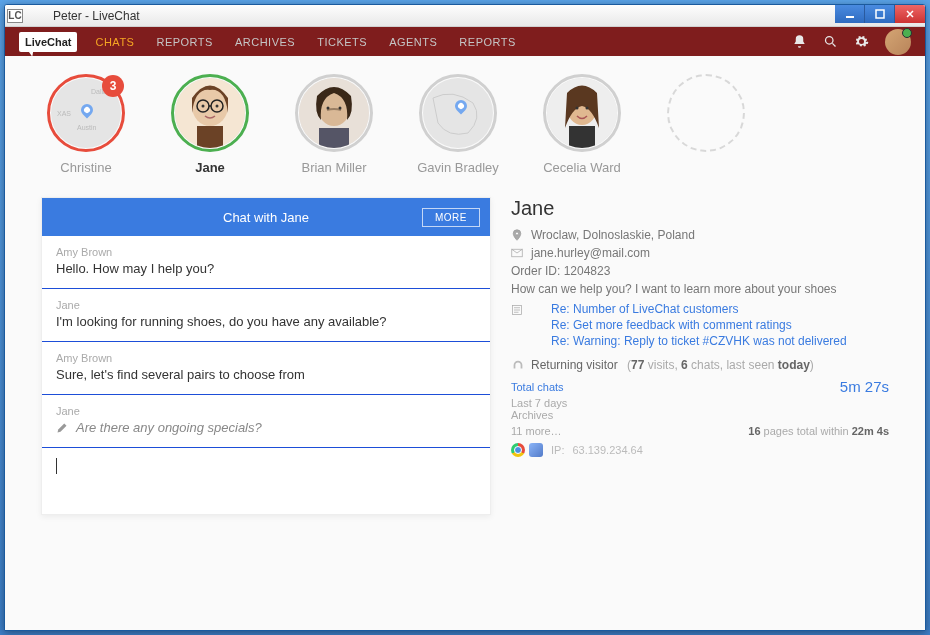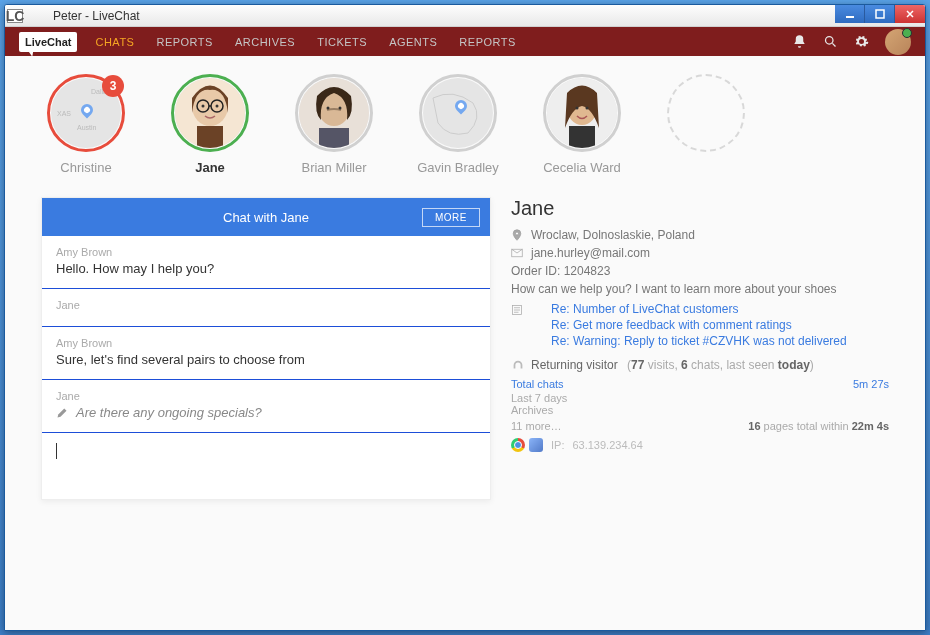--- a/index.html
+++ b/index.html
@@ -29,21 +29,21 @@
     background: linear-gradient(to bottom, #fdfdfd, #e8e8e8);
     display: flex;
     align-items: center;
     padding: 0 2px;
     border-bottom: 1px solid #d0d0d0;
     position: relative;
   }
   .titlebar .lc-icon {
     width: 16px; height: 14px;
     border: 1px solid #888;
-    font-size: 14px;
+    font-size: 10px;
     display: flex; align-items: center; justify-content: center;
     margin-right: 6px;
     background: #fff;
     font-weight: bold;
     color: #555;
   }
   .titlebar .title { font-size: 12px; color: #333; margin-left: 24px; }
   .titlebar .win-buttons {
     position: absolute;
     right: 0; top: 0;
@@ -414,20 +414,21 @@
         <div class="chat-header">
           <span>Chat with Jane</span>
           <span class="more-btn">MORE</span>
         </div>
         <div class="msg">
           <div class="from">Amy Brown</div>
           <div class="text">Hello. How may I help you?</div>
         </div>
         <div class="msg">
           <div class="from">Jane</div>
+          <div class="text">I'm looking for running shoes, do you have any available?</div>
         </div>
         <div class="msg">
           <div class="from">Amy Brown</div>
           <div class="text">Sure, let's find several pairs to choose from</div>
         </div>
         <div class="msg typing">
           <div class="from">Jane</div>
           <div class="text">
             <svg class="pencil" viewBox="0 0 16 16">
                 <path d="M2 14l1-4 8-8 3 3-8 8-4 1z" fill="#999"></path>
@@ -476,21 +477,21 @@
         </div>
         <div class="returning">
           <svg viewBox="0 0 16 16">
               <path d="M3 8a5 5 0 0110 0v4h-2V8a3 3 0 00-6 0v4H3V8z" fill="#bbb"></path>
             </svg>
           <span>Returning visitor</span>
           <span class="thin">&nbsp;(<b style="color:#666">77</b> visits, <b style="color:#666">6</b> chats, last seen <b style="color:#666">today</b>)</span>
         </div>
         <div class="stats-row" style="margin-top:6px;">
           <span style="color:#3a7be0;font-size:11px;">Total chats</span>
-          <span style="color:#3a7be0;font-size:11px;">5m 27s</span>
+          <span style="color:#3a7be0;font-size:15px;">5m 27s</span>
         </div>
         <div class="thin" style="font-size:11px;margin-top:2px;">Last 7 days</div>
         <div class="thin" style="font-size:11px;">Archives</div>
         <div class="stats-row" style="margin-top:4px;">
           <span class="thin" style="font-size:11px;">11 more…</span>
           <span class="thin" style="font-size:11px;"><b style="color:#666">16</b> pages total within <b style="color:#666">22m 4s</b></span>
         </div>
         <div class="browser-icons">
           <div class="bi" style="background:conic-gradient(#e74c3c 0 120deg,#f1c40f 120deg 240deg,#2ecc71 240deg 360deg);border-radius:50%;position:relative;">
               <div style="position:absolute;top:3px;left:3px;width:8px;height:8px;background:#4a90e2;border-radius:50%;border:1px solid #fff;"></div>

